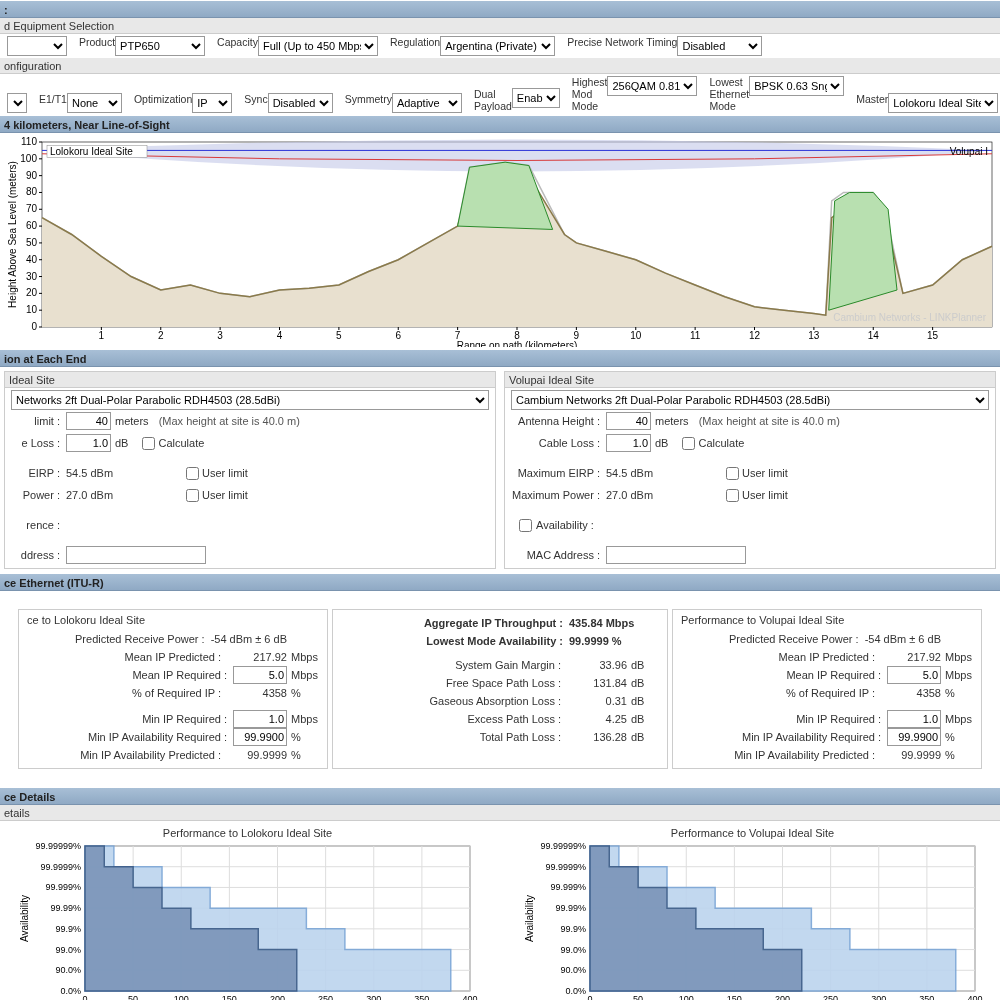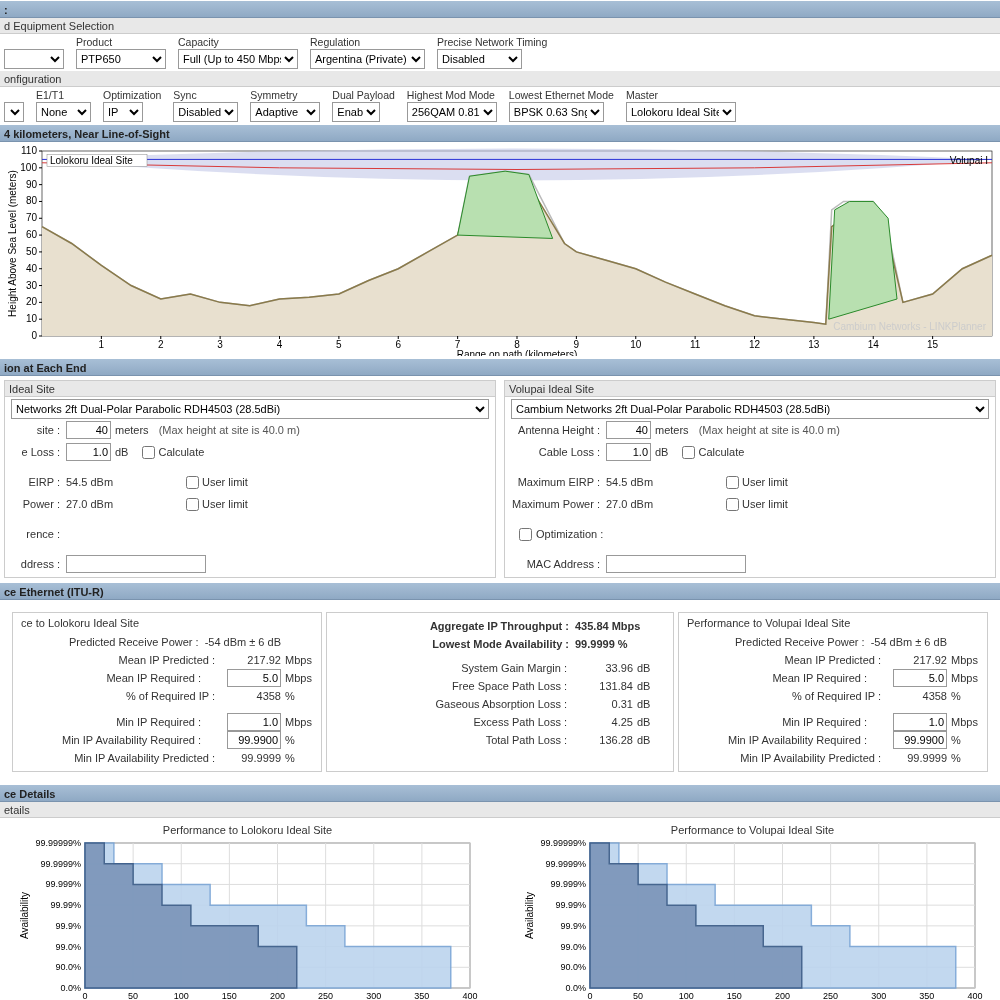--- a/index.html
+++ b/index.html
@@ -1,38 +1,38 @@
 <!DOCTYPE html>
 <html><head>
 <meta charset="utf-8">
 <style>
   * { box-sizing: border-box; margin: 0; padding: 0; }
   body { font-family: Tahoma, Arial, sans-serif; font-size: 11px; color: #333; background: #fff; width: 1000px; overflow: hidden; }
   .section-header { background: linear-gradient(#a8bfd6, #8fa9c4); height: 18px; line-height: 18px; font-weight: bold; padding-left: 4px; border-top: 1px solid #fff; border-bottom: 1px solid #7a93ae; color: #222; }
   .sub-header { background: #e8e8e8; height: 16px; line-height: 16px; padding-left: 4px; border-bottom: 1px solid #ccc; }
   .row { display: flex; padding: 2px 4px; gap: 12px; align-items: flex-end; }
-  .field { display: flex; flex-direction: column; }
+  .field { display: flex; }
   .field label { font-size: 10.5px; margin-bottom: 1px; }
   select { font-size: 11px; height: 20px; border: 1px solid #999; background: #fff; }
   input[type=text] { font-size: 11px; height: 18px; border: 1px solid #999; padding: 0 2px; text-align: right; }
   .two-col { display: flex; gap: 8px; padding: 4px; }
   .col { flex: 1; border: 1px solid #ccc; }
   .form-row { display: flex; align-items: center; height: 22px; }
   .form-row .lbl { text-align: right; padding-right: 6px; }
   .form-row .unit { padding-left: 4px; }
   .chk { display: inline-flex; align-items: center; gap: 3px; margin-left: 14px; }
-  .perf3 { display: flex; gap: 4px; padding: 12px; }
+  .perf3 { display: flex; gap: 4px; padding: 18px; }
   .perf-col { border: 1px solid #ccc; padding: 4px 8px; }
   .perf-col.side { flex: 0 0 310px; }
   .perf-col.mid  { flex: 1; }
   .kv { display: flex; height: 18px; align-items: center; }
   .kv .k { flex: 1; text-align: right; padding-right: 6px; }
   .kv .v { width: 60px; text-align: right; }
   .kv .u { width: 32px; padding-left: 4px; }
-  .kv input { width: 54px; margin-left: 20px; }
+  .kv input { width: 54px; }
   svg text { font-family: Tahoma, Arial, sans-serif; }
   .charts { display: flex; gap: 30px; padding: 0 10px 10px 10px; }
   .chart-box { flex: 1; }
   .chart-title { text-align: center; font-size: 11px; margin: 6px 0 2px 0; }
 </style>
 </head>
 <body>
 
 <div class="section-header">:</div>
 <div class="sub-header">d Equipment Selection</div>
@@ -173,21 +173,21 @@
     </svg>
 </div>
 
 <div class="section-header">ion at Each End</div>
 <div class="two-col">
   <div class="col">
     <div class="sub-header">Ideal Site</div>
     <div style="padding:2px 6px">
       <select style="width:100%"><option>Networks 2ft Dual-Polar Parabolic RDH4503 (28.5dBi)</option></select>
       <div class="form-row">
-          <span class="lbl" style="width:55px">site :</span>
+          <span class="lbl" style="width:55px">limit :</span>
           <input type="text" style="width: 45px;" value="40">
           <span class="unit">meters</span>
           <span style="margin-left:10px;color:#555">(Max height at site is 40.0 m)</span>
         </div>
       <div class="form-row">
           <span class="lbl" style="width:55px">e Loss :</span>
           <input type="text" style="width: 45px;" value="1.0">
           <span class="unit">dB</span>
           <span class="chk">
             <input type="checkbox" style="">
@@ -254,21 +254,21 @@
           <span class="lbl" style="width:95px">Maximum Power :</span>
           <span style="width:60px">27.0 dBm</span>
           <span class="chk" style="margin-left:60px">
             <input type="checkbox" style="">
             <span>User limit</span>
           </span>
         </div>
       <div style="height:8px"></div>
       <div class="form-row">
           <input type="checkbox" style="margin-left: 8px; margin-right: 4px;">
-          <span>Optimization :</span>
+          <span>Availability :</span>
         </div>
       <div style="height:8px"></div>
       <div class="form-row">
           <span class="lbl" style="width:95px">MAC Address :</span>
           <input type="text" style="width: 140px; text-align: left;">
         </div>
     </div>
   </div>
 </div>
 

